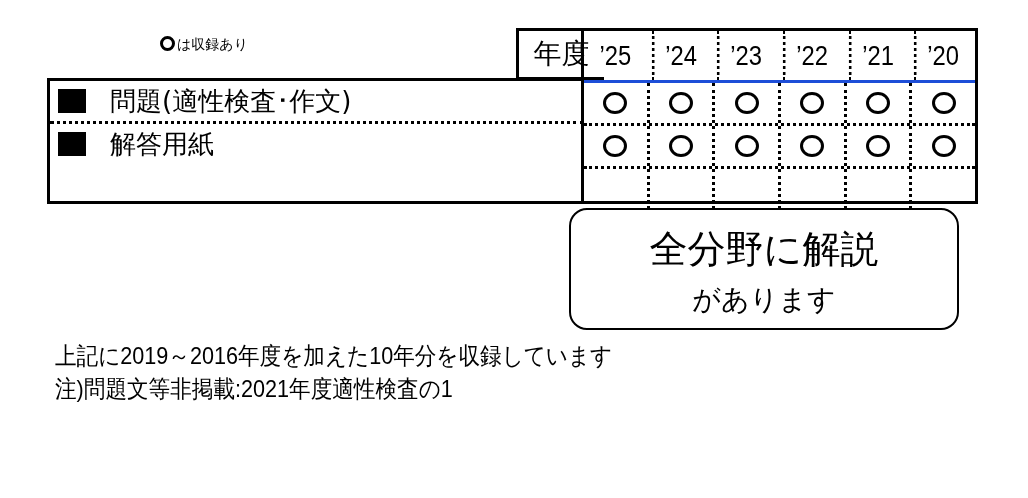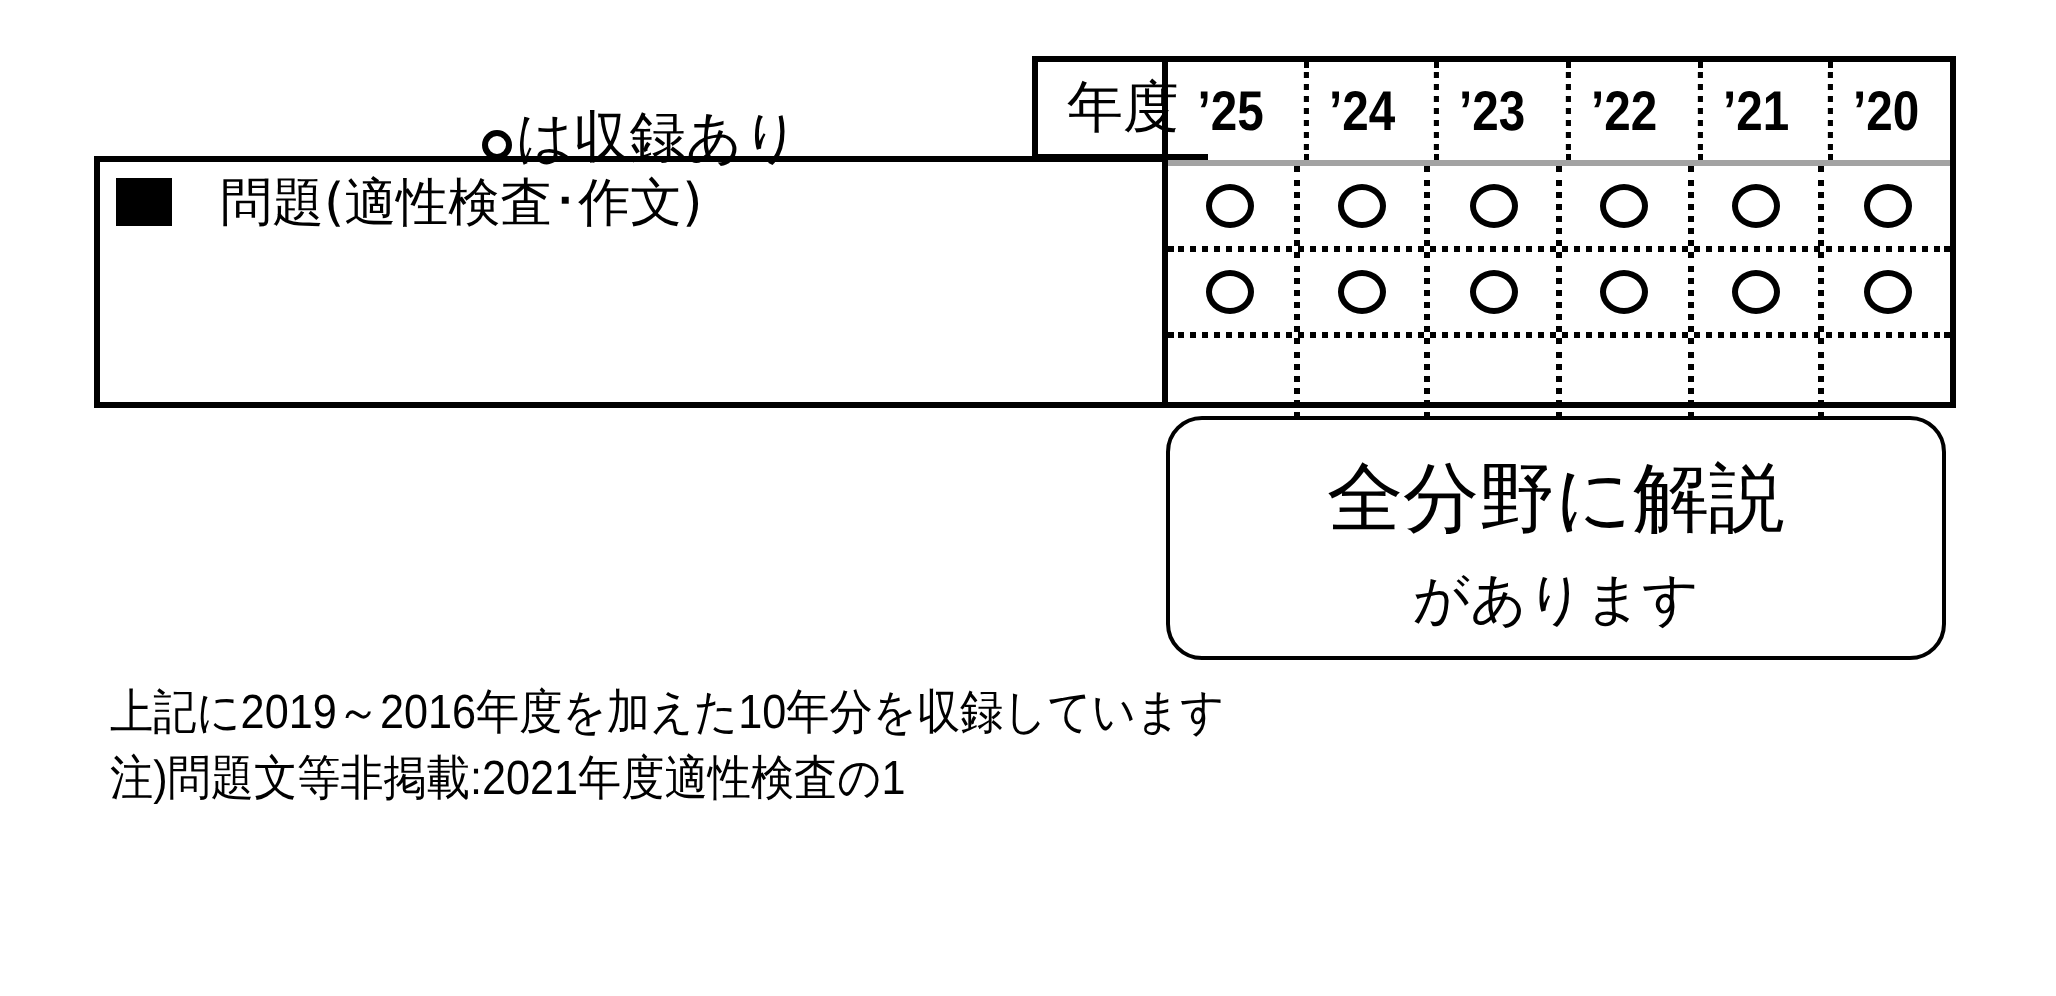--- a/index.html
+++ b/index.html
@@ -1,54 +1,58 @@
 <!DOCTYPE html>
 <html><head>
 <meta charset="utf-8">
 <style>
   html, body { margin:0; padding:0; background:#fff; }
   body { width:1028px; height:498px; position:relative; overflow:hidden;
          font-family:"DejaVu Sans", "Liberation Sans", sans-serif; color:#000; }
   .abs { position:absolute; }
-  .legend { left:160px; top:50px; width:240px; text-align:right; font-size:28px; }
+  .legend { left:160px; top:36px; width:240px; text-align:left; font-size:14px; }
   .legend .circ { display:inline-block; width:15px; height:15px; border:3px solid #000; border-radius:50%; vertical-align:-2px; margin-right:2px; box-sizing:border-box;}
   .nendo { left:493px; top:28px; width:88px; height:52px; border:3px solid #000; border-right:none; box-sizing:border-box;
            font-size:28px; display:flex; align-items:center; justify-content:center;margin-left:23px; }
   .grid { left:581px; top:28px; width:397px; height:176px; border:3px solid #000; box-sizing:border-box; }
-  .yrow { display:flex; height:49px; border-bottom:3px solid #a3a3a3;font-weight:bold; }
+  .yrow { display:flex; height:49px; border-bottom:3px solid #1d4ed8; }
   .ycell { flex:1; display:flex; align-items:center; justify-content:center; font-size:28px;
            border-left:3px dotted #000; font-family:"Liberation Sans", sans-serif; transform:scaleX(0.85);}
   .ycell:first-child { border-left:none; }
   .drow { display:flex; height:40px; }
   .drow + .drow { border-top:3px dotted #000; }
   .dcell { flex:1; display:flex; align-items:center; justify-content:center; border-left:3px dotted #000; }
   .dcell:first-child { border-left:none; }
   .mark { width:24px; height:22px; border:3px solid #000; border-radius:50%; box-sizing:border-box; }
   .labels { left:47px; top:78px; width:537px; height:126px; border:3px solid #000; border-right:none; box-sizing:border-box; }
   .lrow { height:40px; display:flex; align-items:center; font-size:26px; }
   .lrow + .lrow { border-top:3px dotted #000; }
   .sq { width:28px; height:24px; background:#000; margin-left:8px; margin-right:24px; }
-  .promo { left:583px; top:208px; width:390px; height:122px; border:2px solid #000; border-radius:18px; box-sizing:border-box; text-align:center; }
+  .promo { left:569px; top:208px; width:390px; height:122px; border:2px solid #000; border-radius:18px; box-sizing:border-box; text-align:center; }
   .promo .l1 { font-size:38px; margin-top:14px; }
   .promo .l2 { font-size:28px; margin-top:6px; }
   .note { left:55px; font-size:24px; font-family:"Liberation Sans", sans-serif; transform-origin:left; transform:scaleX(0.9); white-space:nowrap;}
 </style>
 </head>
 <body>
 
 <div class="abs legend">
   <span class="circ"></span><span>は収録あり</span>
 </div>
 
 <div class="abs nendo">年度</div>
 
 <div class="abs labels">
   <div class="lrow">
       <span class="sq"></span>
       <span>問題(適性検査･作文)</span>
+    </div>
+  <div class="lrow">
+      <span class="sq"></span>
+      <span>解答用紙</span>
     </div>
 </div>
 
 <div class="abs grid">
   <div class="yrow">
     <div class="ycell">’25</div>
     <div class="ycell">’24</div>
     <div class="ycell">’23</div>
     <div class="ycell">’22</div>
     <div class="ycell">’21</div>

